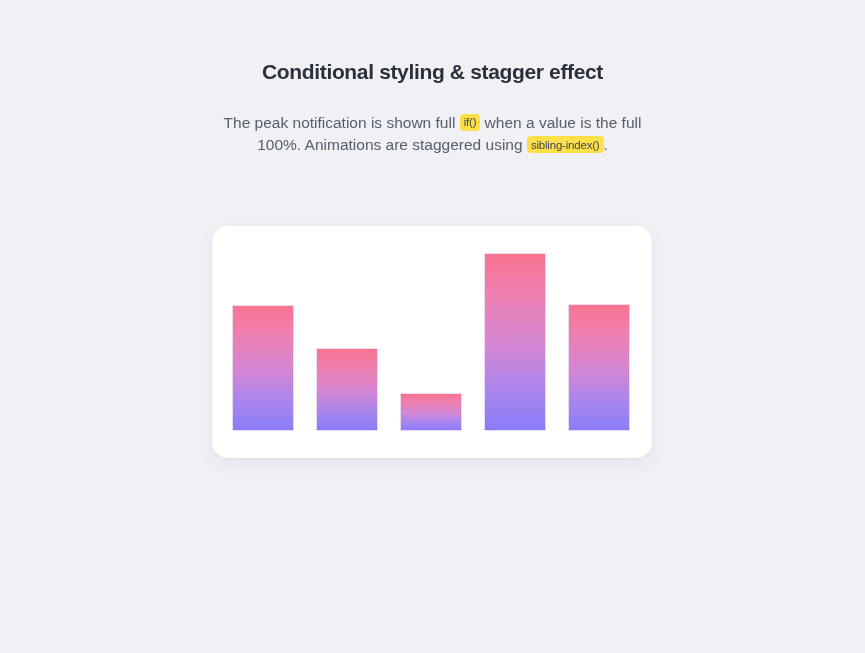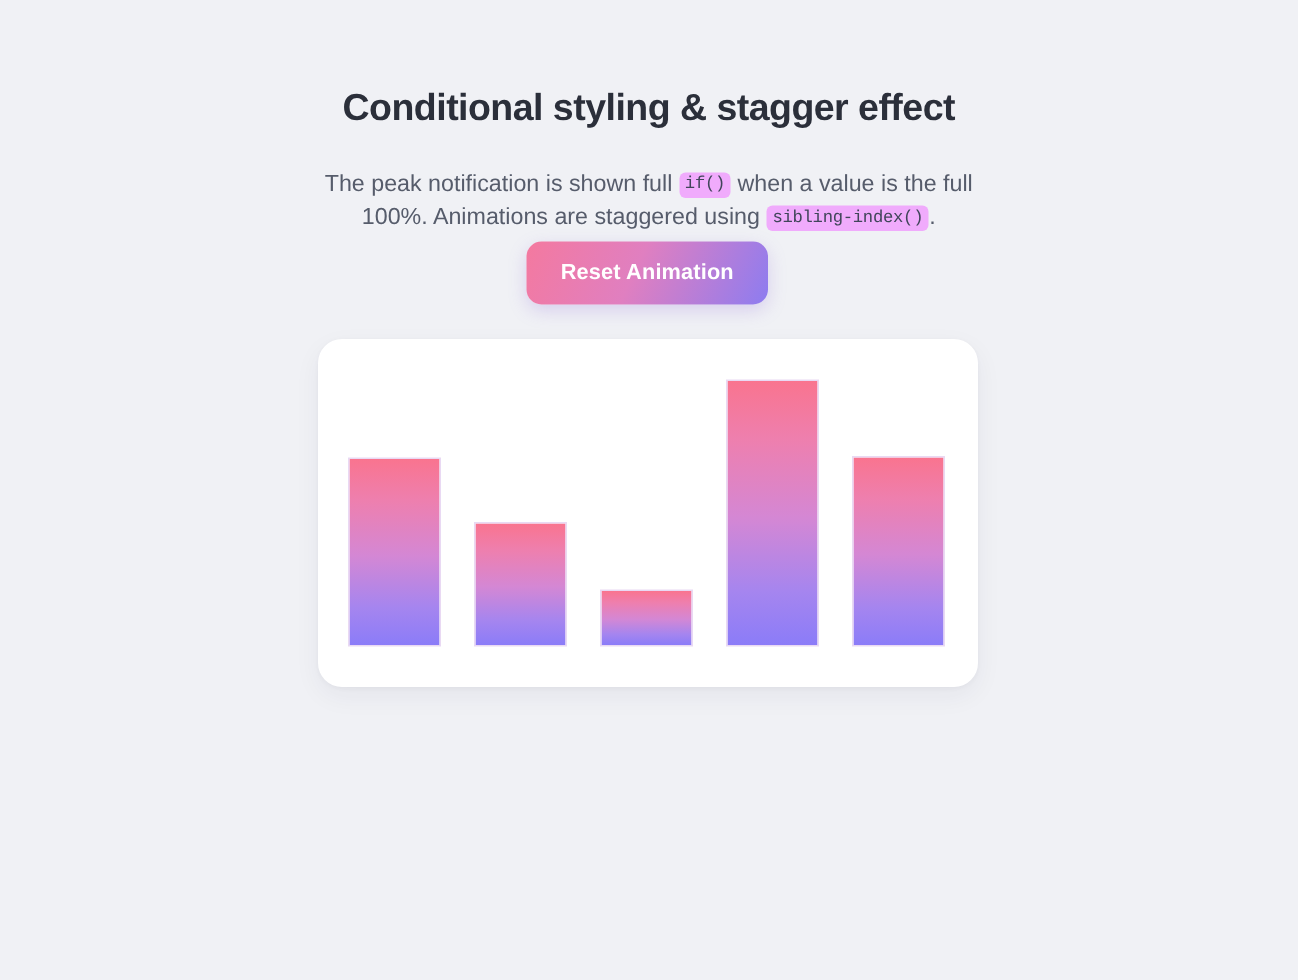--- a/index.html
+++ b/index.html
@@ -28,21 +28,21 @@
 
   
   .demo-title {
     margin: 0;
     padding: 0;
     position: absolute;
     top: 57px;
     left: 0;
     right: 0;
     text-align: center;
-    font-size: 25px;
+    font-size: 21px;
     line-height: 30px;
     font-weight: 700;
     letter-spacing: -0.35px;
     color: #2b2f3a;
     font-family: "Liberation Sans", sans-serif;
   }
 
   .demo-subtitle {
     position: absolute;
     top: 96px;
@@ -51,24 +51,24 @@
     width: 440px;
     text-align: center;
     font-size: 15.5px;
     line-height: 22.5px;
     color: #565c6b;
     font-family: "Liberation Sans", sans-serif;
   }
 
   .code-chip {
     display: inline-block;
-    background: #f0abfc;
+    background: #fde047;
     color: #40455a;
     border-radius: 4px;
-    font-family: Liberation Mono, monospace;
+    font-family: Liberation Sans, sans-serif;
     font-size: 11.5px;
     line-height: 14px;
     padding: 1.5px 4px 1.5px 4px;
     vertical-align: 1.5px;
     letter-spacing: -0.2px;
   }
 
   
   .reset-button {
     position: absolute;
@@ -136,21 +136,20 @@
 
   <h1 class="demo-title">Conditional styling &amp; stagger effect</h1>
 
   <p class="demo-subtitle">
     <span>The peak notification is shown full</span>
     <code class="code-chip">if()</code>
     <span>when a value is the full 100%. Animations are staggered using</span>
     <code class="code-chip">sibling-index()</code><span>.</span>
   </p>
 
-  <button class="reset-button">Reset Animation</button>
 
   <div class="chart-card">
     <div class="chart-plot">
       <div class="bar" style="left: 20px; width: 62px; height: 126px; border-color: rgb(233, 217, 243); background: linear-gradient(rgb(249, 116, 143) 0%, rgb(238, 127, 174) 22%, rgb(212, 135, 212) 52%, rgb(165, 133, 239) 80%, rgb(139, 124, 248) 100%);"></div>
       <div class="bar" style="left: 104px; width: 62px; height: 83px; border-color: rgb(233, 217, 243); background: linear-gradient(rgb(249, 116, 143) 0%, rgb(238, 127, 174) 22%, rgb(212, 135, 212) 52%, rgb(165, 133, 239) 80%, rgb(139, 124, 248) 100%);"></div>
       <div class="bar" style="left: 188px; width: 62px; height: 38px; border-color: rgb(233, 217, 243); background: linear-gradient(rgb(249, 116, 143) 0%, rgb(238, 127, 174) 22%, rgb(212, 135, 212) 52%, rgb(165, 133, 239) 80%, rgb(139, 124, 248) 100%);"></div>
       <div class="bar" style="left: 272px; width: 62px; height: 178px; border-color: rgb(233, 217, 243); background: linear-gradient(rgb(249, 116, 143) 0%, rgb(238, 127, 174) 22%, rgb(212, 135, 212) 52%, rgb(165, 133, 239) 80%, rgb(139, 124, 248) 100%);"></div>
       <div class="bar" style="left: 356px; width: 62px; height: 127px; border-color: rgb(233, 217, 243); background: linear-gradient(rgb(249, 116, 143) 0%, rgb(238, 127, 174) 22%, rgb(212, 135, 212) 52%, rgb(165, 133, 239) 80%, rgb(139, 124, 248) 100%);"></div>
     </div>
   </div>

